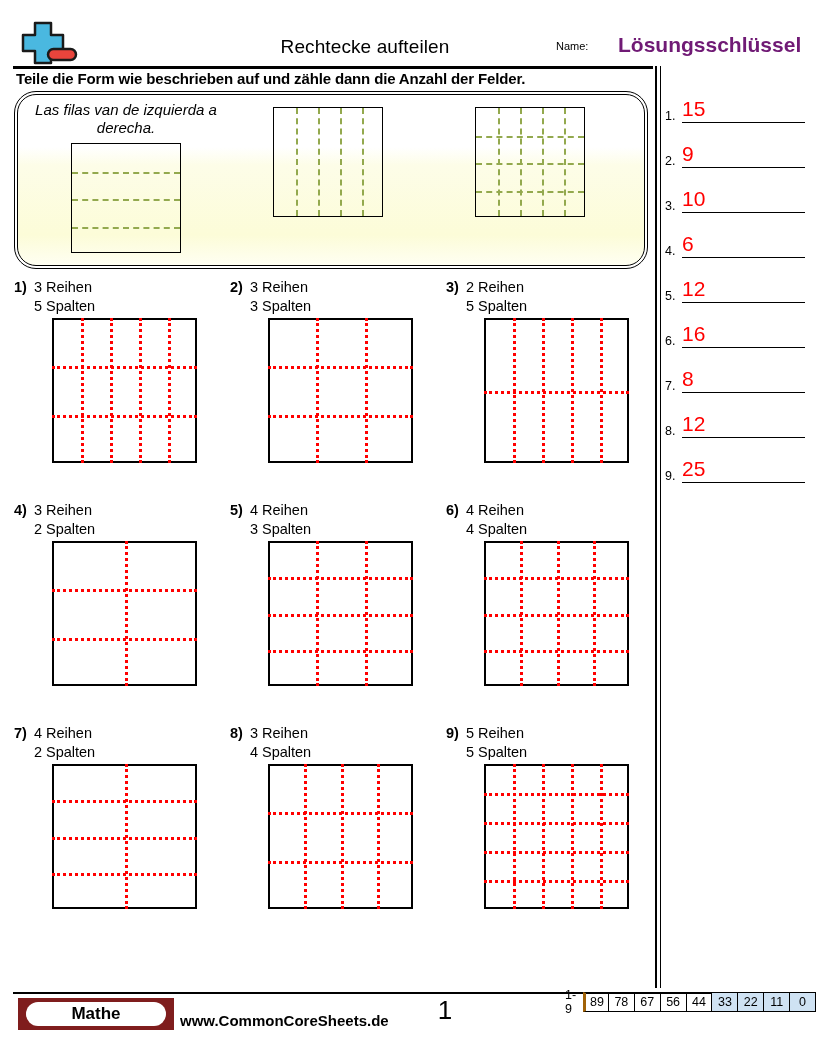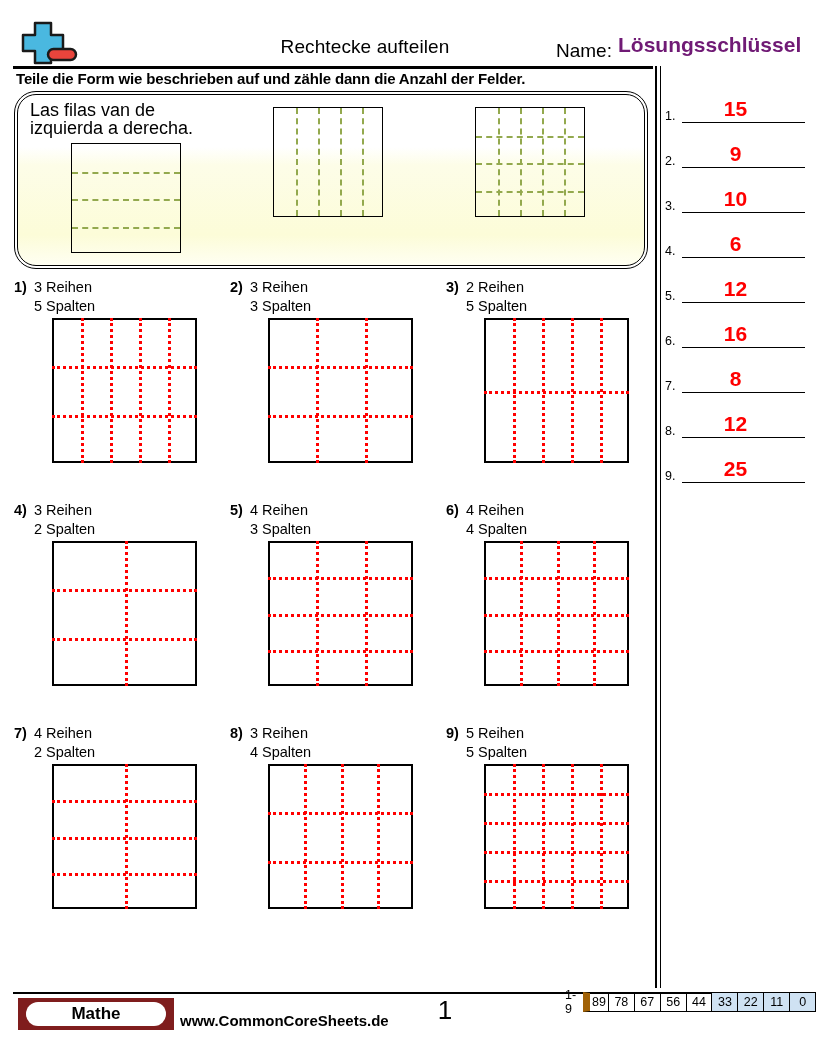--- a/index.html
+++ b/index.html
@@ -31,21 +31,21 @@
     position: absolute;
     left: 190px; top: 36px;
     width: 350px;
     text-align: center;
     font-size: 19px;
     letter-spacing: .1px;
   }
   #name-label {
     position: absolute;
     left: 556px; top: 40px;
-    font-size: 19px;
+    font-size: 11px;
   }
   #answer-key {
     position: absolute;
     left: 618px; top: 33px;
     font-size: 21px;
     font-weight: bold;
     color: #701a75;
     white-space: nowrap;
   }
   #header-rule {
@@ -85,25 +85,26 @@
                 #fdfde8 70px, #fcfcd8 140px, #fffff2 100%);
     position: relative;
     overflow: hidden;
   }
   .ex-cell {
     position: absolute;
     top: 6px;
     width: 200px;
   }
   .ex-text {
-    font-size: 18px;
+    font-size: 15px;
     line-height: 18px;
-    text-align: left;
+    text-align: center;
     padding: 0 4px;
     box-sizing: border-box;
+    font-style: italic;
   }
   .ex-rect {
     position: relative;
     margin: 6px auto 0 auto;
     border: 1px solid #000;
     box-sizing: border-box;
     background: transparent;
   }
   .ex-hline {
     position: absolute;
@@ -215,23 +216,22 @@
   }
   .ans-line {
     position: absolute;
     left: 17px; right: 0; bottom: 0;
     border-bottom: 1px solid #000;
     height: 34px;
   }
   .ans-val {
     position: absolute;
     left: 17px; right: 16px; bottom: 3px;
-    text-align: center;
     font-size: 21px;
-    font-weight: bold;
+    font-weight: normal;
     color: #ff0000;
     line-height: 22px;
   }
 
   
   #footer-rule {
     position: absolute;
     left: 13px; top: 992px;
     width: 790px; height: 2px;
     background: #000;
@@ -282,21 +282,21 @@
     width: 26px;
     height: 20px;
     border: 1px solid #000;
     border-left: none;
     box-sizing: border-box;
     font-size: 12.5px;
     display: flex;
     align-items: center;
     justify-content: center;
   }
-  .scale-cell.first { border-left: 7px solid #a16207; }
+  .scale-cell.first { border-left: 3px solid #a16207; }
   .scale-cell.hl { background: #cfe2f3; }
 </style>
 </head>
 <body>
 
 <div id="header">
   <div id="logo">
     <svg width="68" height="46" viewBox="0 0 68 46">
       <path d="M18 3 h16 v12 h12 v16 h-12 v12 h-16 v-12 h-12 v-16 h12 z" fill="#4ab8e0" stroke="#1a1a1a" stroke-width="2.5" stroke-linejoin="round"></path>
       <rect x="31" y="29" width="28" height="11" rx="5.5" fill="#e8443c" stroke="#1a1a1a" stroke-width="2.5"></rect>

